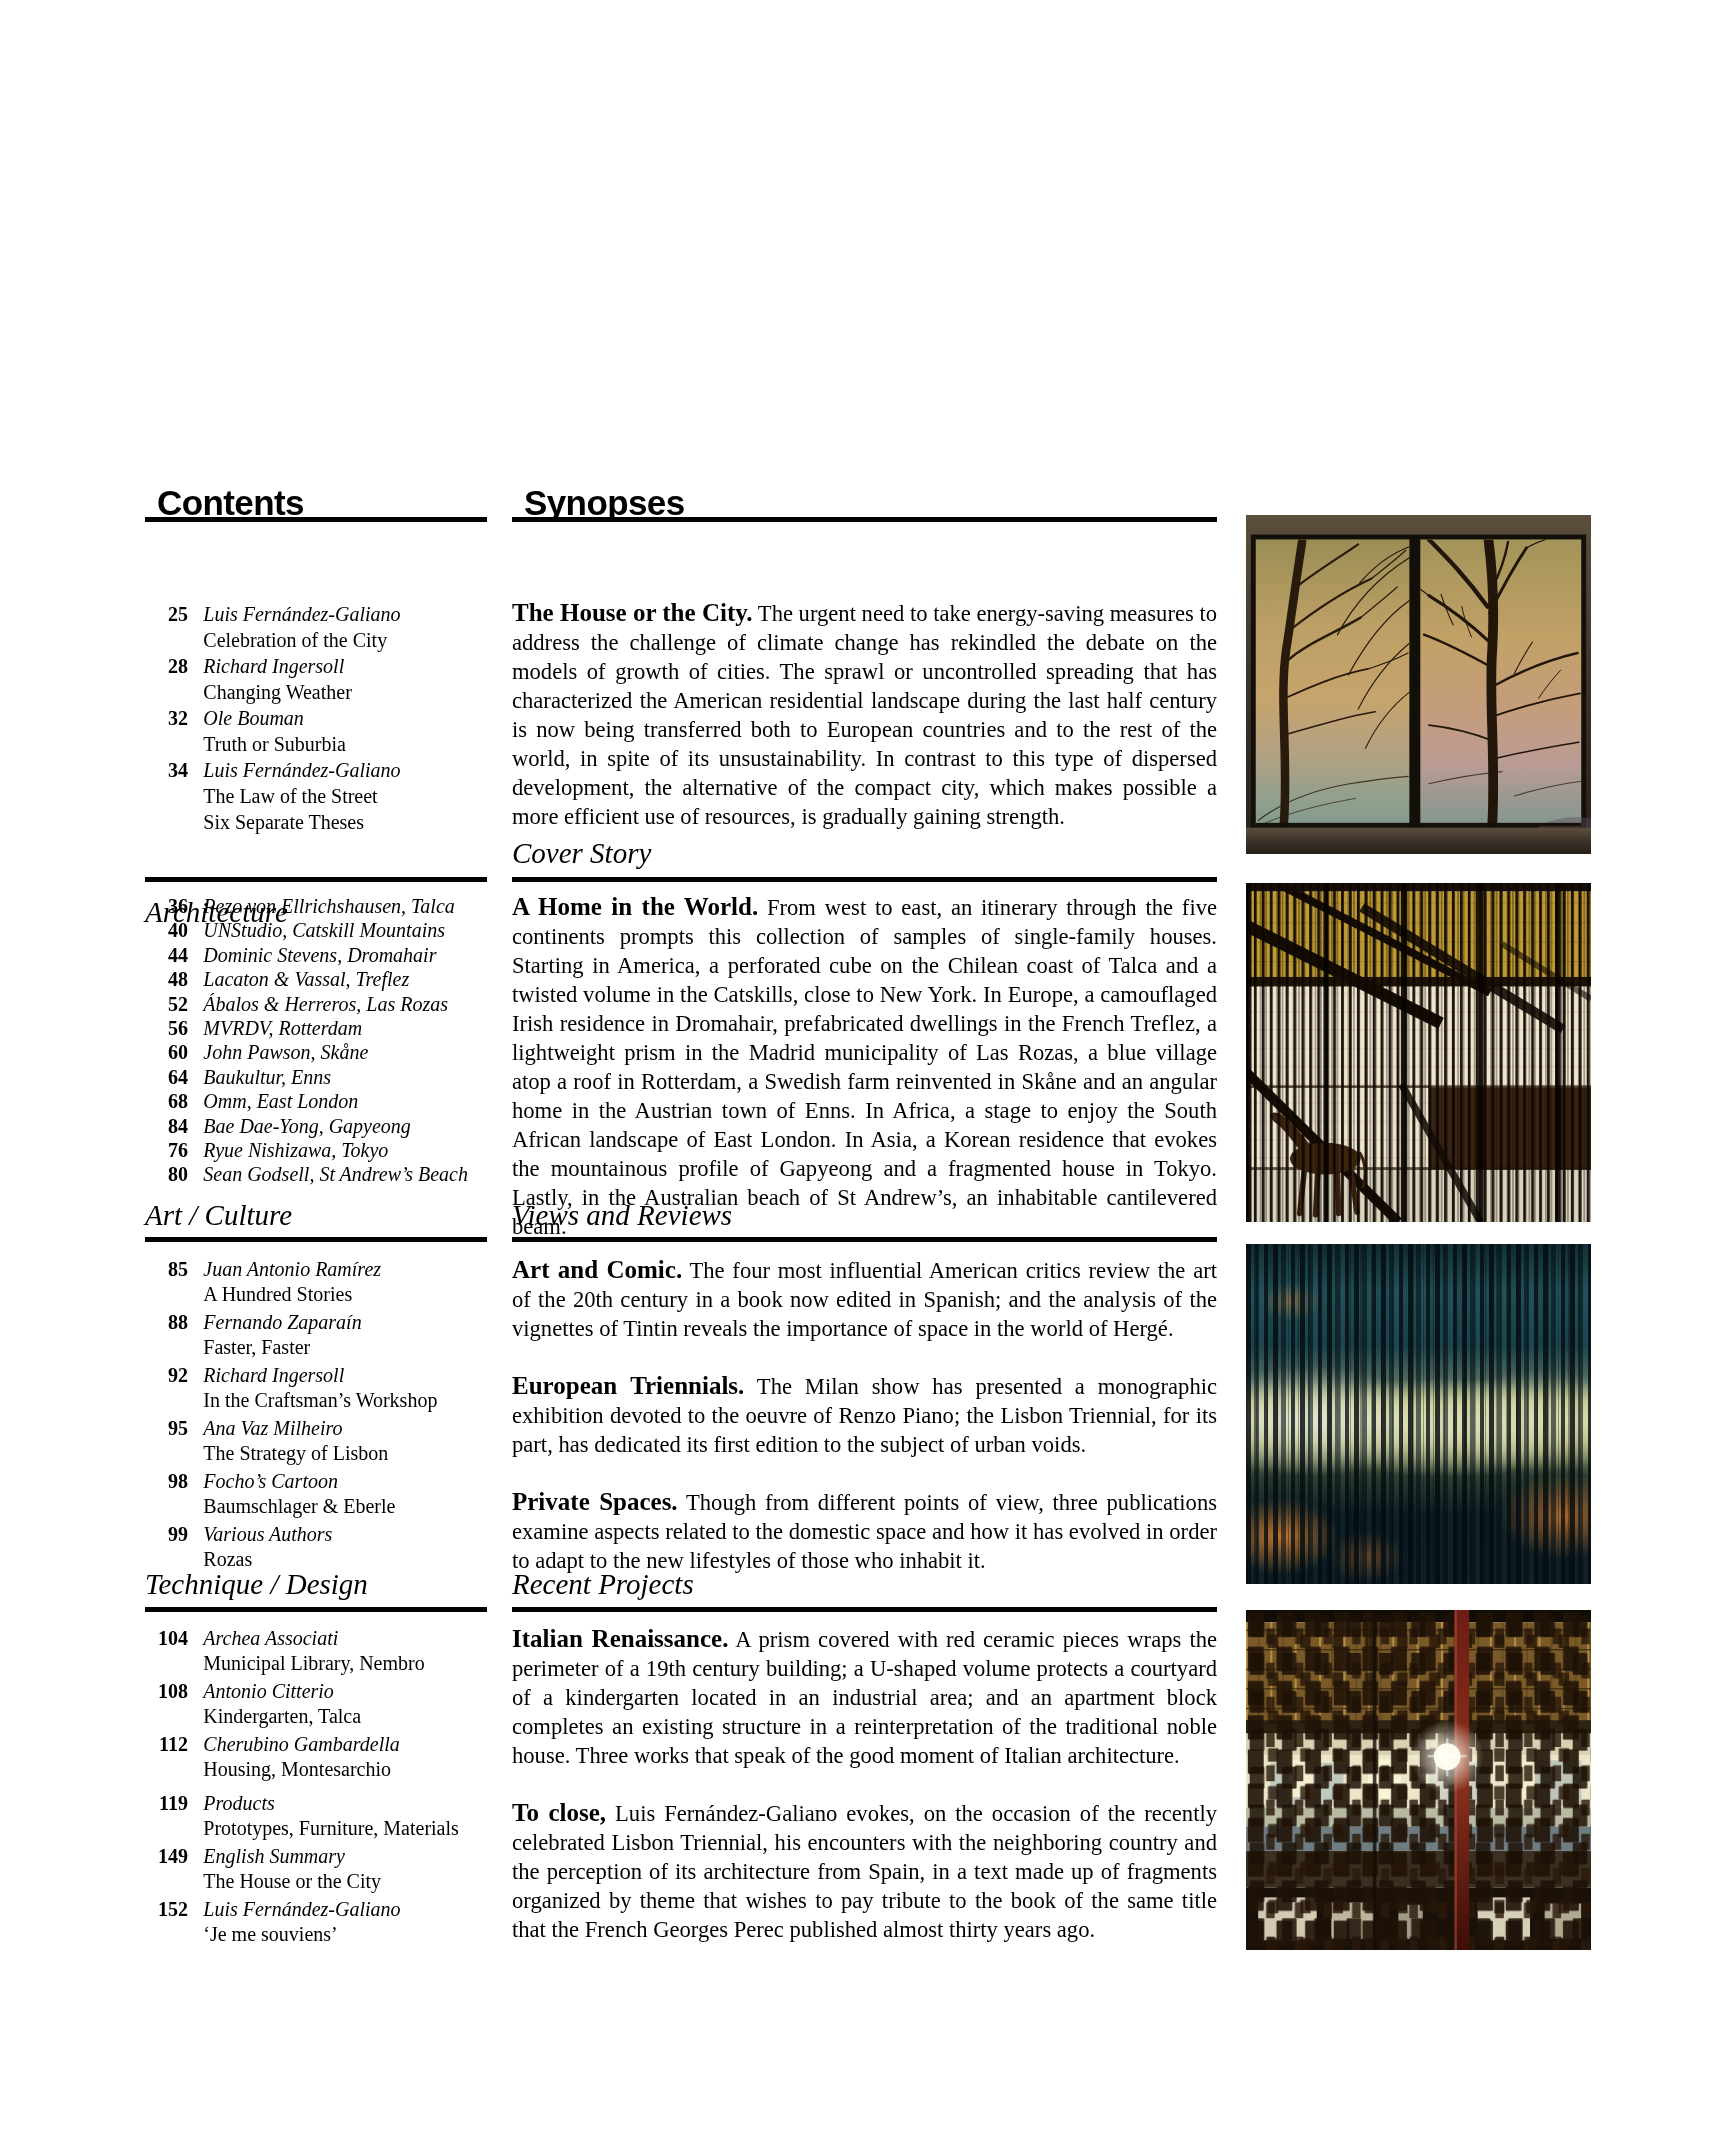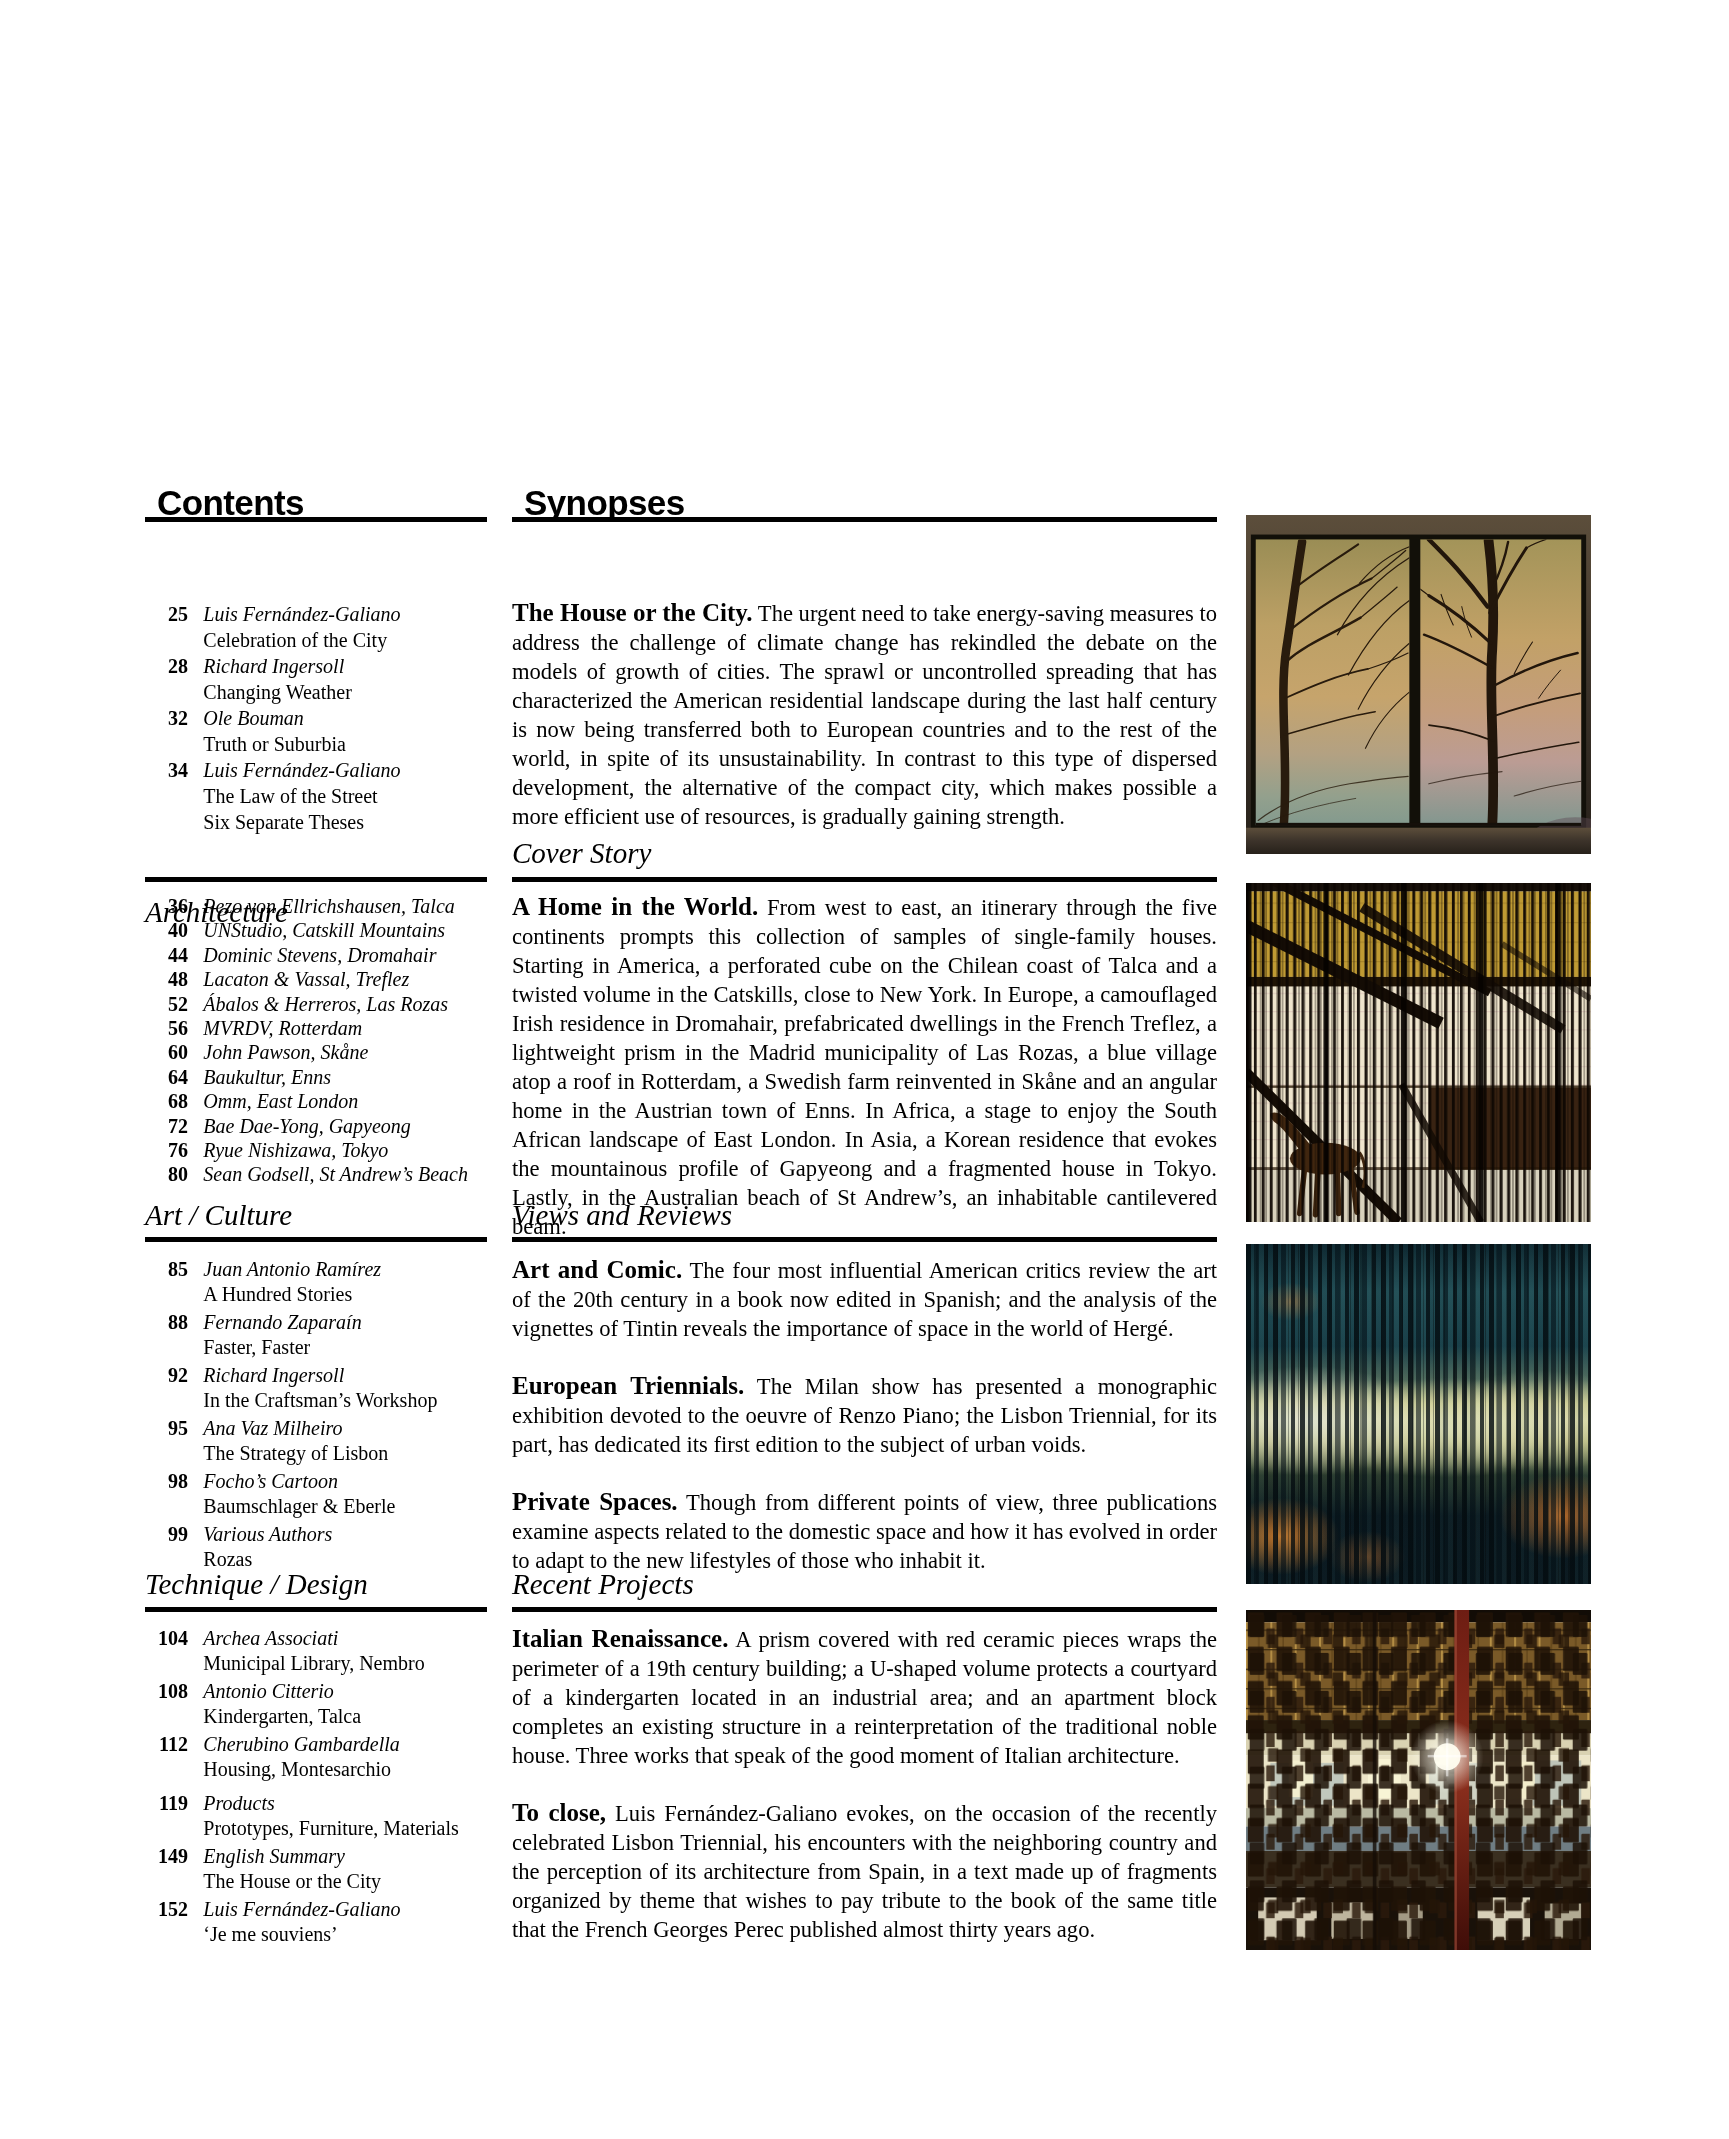--- a/index.html
+++ b/index.html
@@ -179,21 +179,21 @@
           <span class="line it">Baukultur, Enns</span>
         </span>
       </div>
       <div class="entry">
         <span class="num">68</span>
         <span class="lines">
           <span class="line it">Omm, East London</span>
         </span>
       </div>
       <div class="entry">
-        <span class="num">72</span>
+        <span class="num">84</span>
         <span class="lines">
           <span class="line it">Bae Dae-Yong, Gapyeong</span>
         </span>
       </div>
       <div class="entry">
         <span class="num">76</span>
         <span class="lines">
           <span class="line it">Ryue Nishizawa, Tokyo</span>
         </span>
       </div>

